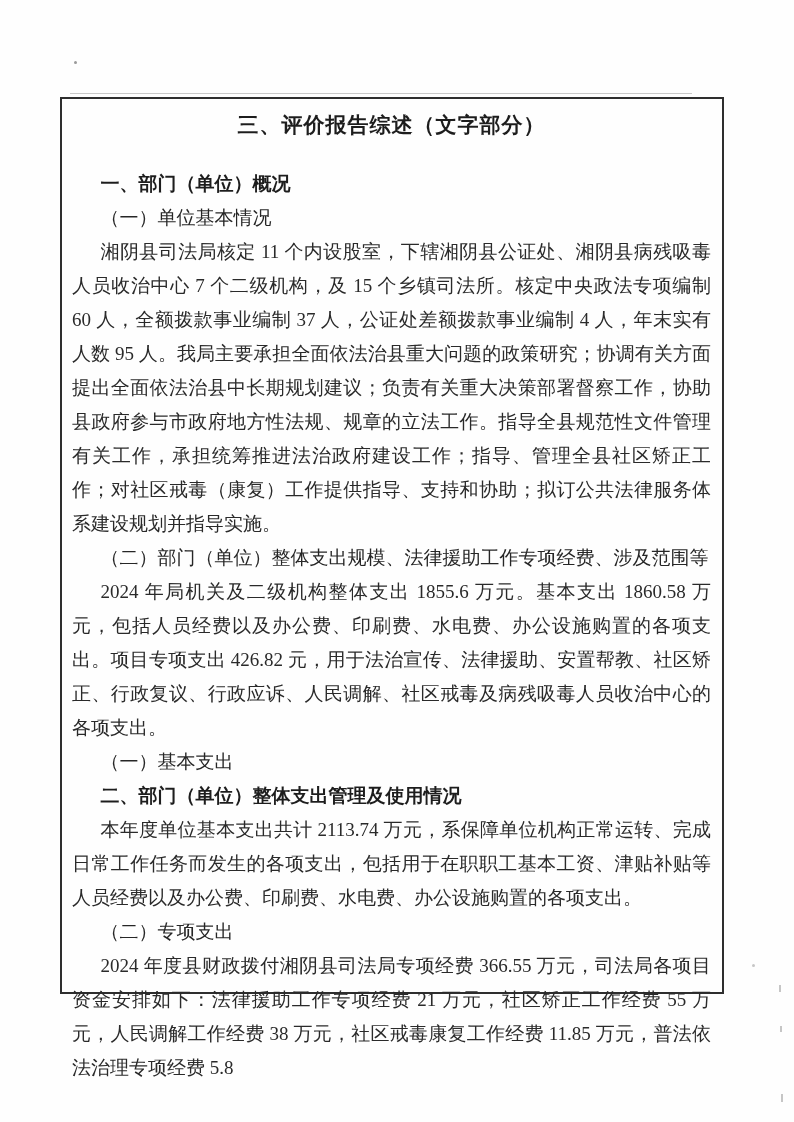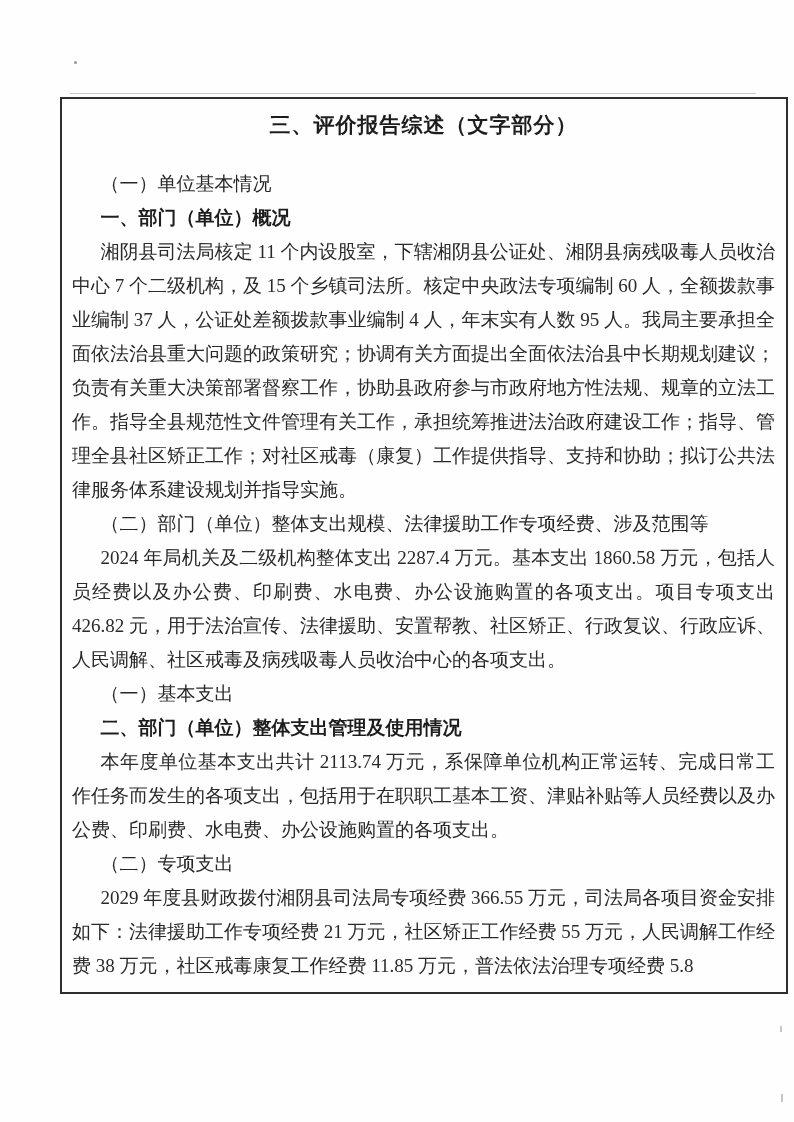--- a/index.html
+++ b/index.html
@@ -14,21 +14,21 @@
     margin: 0 auto;
     background: #fefefe;
     overflow: hidden;
     font-family: "Liberation Serif", "DejaVu Serif", serif;
     color: #262626;
   }
   .frame {
     position: absolute;
     left: 60px;
     top: 97px;
-    width: 728px;
+    width: 664px;
     height: 897px;
     box-sizing: border-box;
     border: 2px solid #2e2e2e;
     padding: 10px 11px 0 10px;
     background: #fefefe;
   }
   
   .frame::before {
     content: "";
     position: absolute;
@@ -99,36 +99,36 @@
   <span class="edge-mark em-2"></span>
   <span class="edge-mark em-3"></span>
   <span class="edge-mark em-4"></span>
 
   <div class="frame">
 
     <h1 class="doc-title">三、评价报告综述（文字部分）</h1>
 
     <div class="body-flow">
 
+      <p class="blk h-bold">一、部门（单位）概况</p>
+
       <p class="blk sub">（一）单位基本情况</p>
-
-      <p class="blk h-bold">一、部门（单位）概况</p>
 
       <p class="blk para">湘阴县司法局核定 11 个内设股室，下辖湘阴县公证处、湘阴县病残吸毒人员收治中心 7 个二级机构，及 15 个乡镇司法所。核定中央政法专项编制 60 人，全额拨款事业编制 37 人，公证处差额拨款事业编制 4 人，年末实有人数 95 人。我局主要承担全面依法治县重大问题的政策研究；协调有关方面提出全面依法治县中长期规划建议；负责有关重大决策部署督察工作，协助县政府参与市政府地方性法规、规章的立法工作。指导全县规范性文件管理有关工作，承担统筹推进法治政府建设工作；指导、管理全县社区矫正工作；对社区戒毒（康复）工作提供指导、支持和协助；拟订公共法律服务体系建设规划并指导实施。</p>
 
       <p class="blk sub">（二）部门（单位）整体支出规模、法律援助工作专项经费、涉及范围等</p>
 
-      <p class="blk para">2024 年局机关及二级机构整体支出 2287.4 万元。基本支出 1860.58 万元，包括人员经费以及办公费、印刷费、水电费、办公设施购置的各项支出。项目专项支出 426.82 元，用于法治宣传、法律援助、安置帮教、社区矫正、行政复议、行政应诉、人民调解、社区戒毒及病残吸毒人员收治中心的各项支出。</p>
+      <p class="blk para">2024 年局机关及二级机构整体支出 1855.6 万元。基本支出 1860.58 万元，包括人员经费以及办公费、印刷费、水电费、办公设施购置的各项支出。项目专项支出 426.82 元，用于法治宣传、法律援助、安置帮教、社区矫正、行政复议、行政应诉、人民调解、社区戒毒及病残吸毒人员收治中心的各项支出。</p>
 
       <p class="blk sub">（一）基本支出</p>
 
       <p class="blk h-bold">二、部门（单位）整体支出管理及使用情况</p>
 
       <p class="blk para">本年度单位基本支出共计 2113.74 万元，系保障单位机构正常运转、完成日常工作任务而发生的各项支出，包括用于在职职工基本工资、津贴补贴等人员经费以及办公费、印刷费、水电费、办公设施购置的各项支出。</p>
 
       <p class="blk sub">（二）专项支出</p>
 
 
-      <p class="blk para">2029 年度县财政拨付湘阴县司法局专项经费 366.55 万元，司法局各项目资金安排如下：法律援助工作专项经费 21 万元，社区矫正工作经费 55 万元，人民调解工作经费 38 万元，社区戒毒康复工作经费 11.85 万元，普法依法治理专项经费 5.8</p>
+      <p class="blk para">2024 年度县财政拨付湘阴县司法局专项经费 366.55 万元，司法局各项目资金安排如下：法律援助工作专项经费 21 万元，社区矫正工作经费 55 万元，人民调解工作经费 38 万元，社区戒毒康复工作经费 11.85 万元，普法依法治理专项经费 5.8</p>
 
     </div>
   </div>
 </div>
 
 </body></html>

